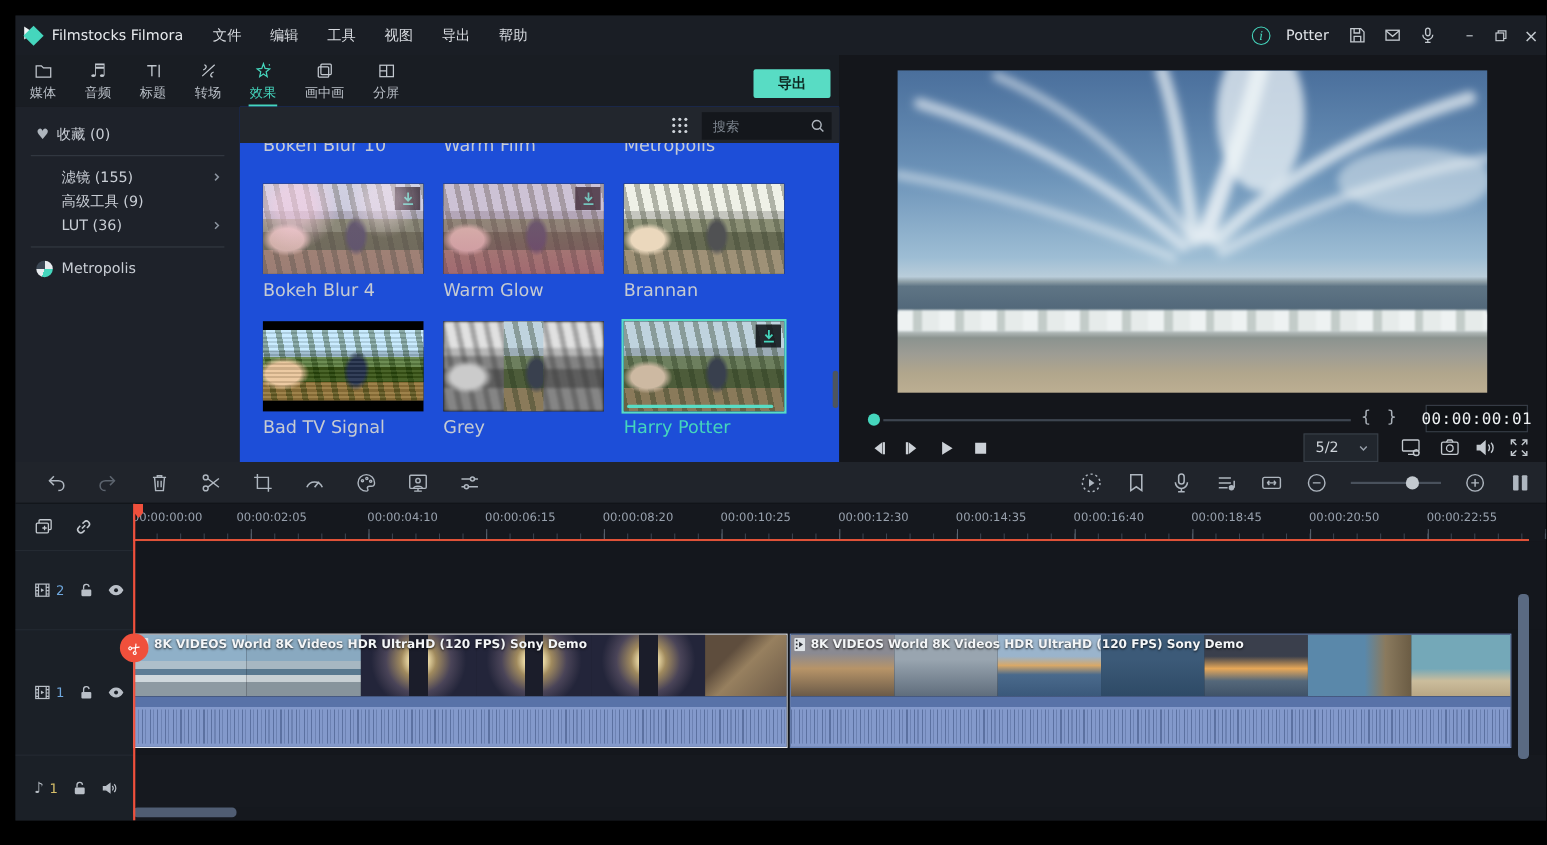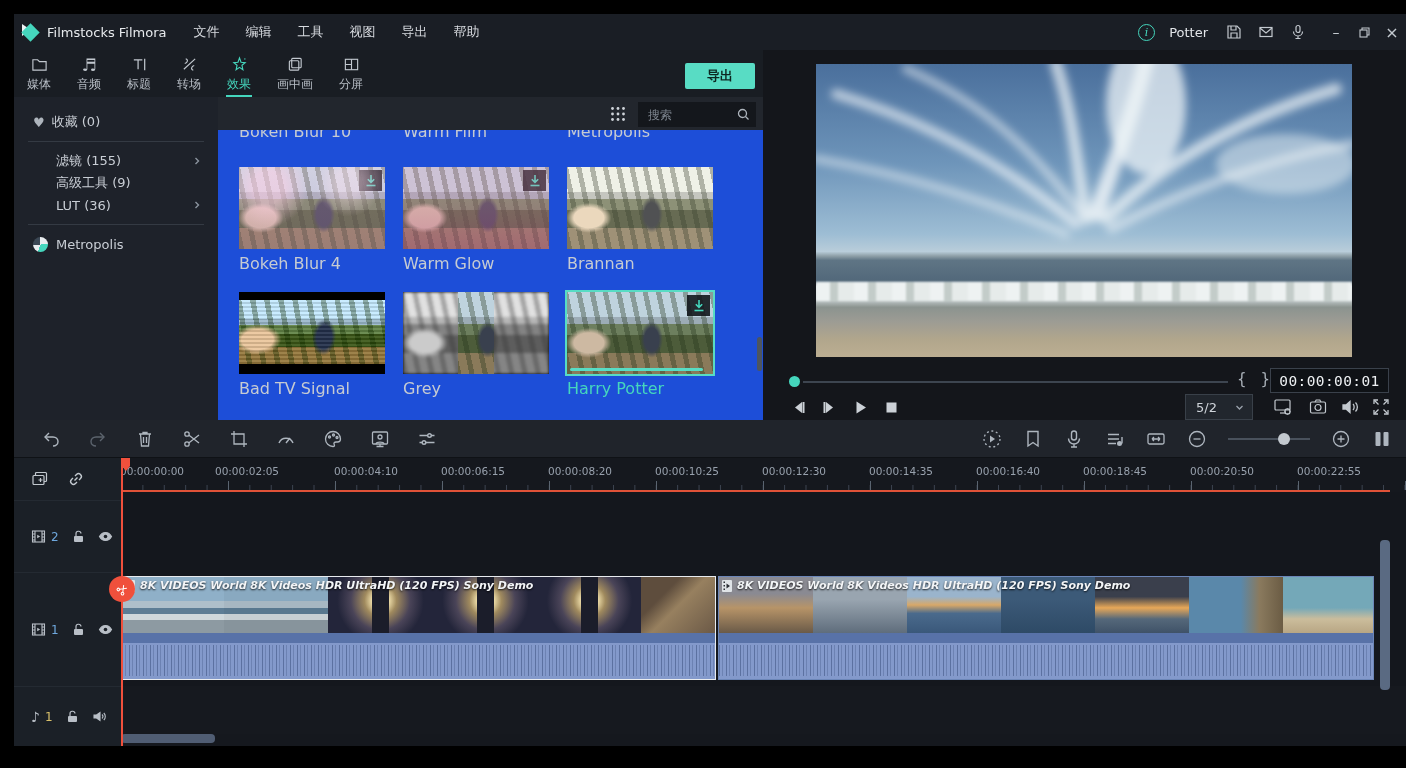--- a/index.html
+++ b/index.html
@@ -91,21 +91,21 @@
   
   .preview{position:absolute;left:749px;top:36px;width:643px;height:370px;background:#14161b;}
   .video-frame{position:absolute;left:53px;top:14px;width:536px;height:293px;overflow:hidden;background:
       linear-gradient(180deg,#4a6f9c 0%,#6e95ba 34%,#9dbdd4 58%,#b9cdda 64%,#8fa0a8 65.5%,#5f7585 67%,#52687a 74%,#dde4e6 76%,#cdd6d8 80%,#8b938f 83%,#9d9c94 88%,#b1a68c 94%,#bcae92 100%);}
   .wave-foam{position:absolute;left:0;top:74.5%;width:100%;height:6.5%;background:repeating-linear-gradient(90deg,#eef2f2 0 14px,#c3ccc9 14px 22px,#e6ebea 22px 38px);filter:blur(1px);}
   .clouds{position:absolute;left:0;top:0;width:100%;height:70%;}
   .seek-row{position:absolute;left:0;top:318px;width:100%;height:26px;}
   .seek-dot{position:absolute;left:26px;top:8px;width:11px;height:11px;border-radius:50%;background:#45d6bd;}
   .seek-line{position:absolute;left:40px;top:12.5px;width:425px;height:2px;background:#3d4550;}
   .mark-braces{position:absolute;left:474px;top:2px;width:46px;color:#aab1b9;font-size:15px;display:flex;gap:14px;}
-  .timecode{position:absolute;right:17px;top:0;width:119px;height:25px;background:#0f1216;border:1px solid #3a414b;color:#eef1f3;font-size:14.5px;display:flex;align-items:center;justify-content:center;letter-spacing:.4px;font-family:"DejaVu Sans Mono","Liberation Mono",monospace;}
+  .timecode{position:absolute;right:17px;top:0;width:93px;height:25px;background:#0f1216;border:1px solid #3a414b;color:#eef1f3;font-size:14.5px;display:flex;align-items:center;justify-content:center;letter-spacing:.4px;font-family:"DejaVu Sans Mono","Liberation Mono",monospace;}
   .ctrl-row{position:absolute;left:0;top:344px;width:100%;height:26px;color:#ccd1d7;}
   .transport{position:absolute;left:28px;top:0;display:flex;gap:16px;align-items:center;height:26px;}
   .transport svg{width:15px;height:15px;display:block;}
   .ratio-box{position:absolute;left:422px;top:0;width:68px;height:26px;background:#21262d;border:1px solid #394049;display:flex;align-items:center;color:#cfd4da;font-size:13px;padding-left:10px;}
   .ratio-chev{margin-left:auto;margin-right:8px;width:9px;height:9px;color:#9aa2ac;}
   .ratio-chev svg{width:9px;height:9px;display:block;}
   .pv-ic{position:absolute;top:3px;width:20px;height:20px;color:#c3c9cf;}
   .pv-ic svg{width:100%;height:100%;display:block;}
 
   
@@ -138,21 +138,21 @@
   .row-video2{position:absolute;left:0;right:0;top:34px;height:80px;background:#14171d;}
   .row-video1{position:absolute;left:0;right:0;top:114px;height:114px;background:#14171d;}
   .row-audio{position:absolute;left:0;right:0;top:228px;height:48px;background:#16191f;}
   .clip{position:absolute;top:4px;height:104px;}
   .clip1{left:0;width:595px;border:1px solid #e8ebef;}
   .clip2{left:597px;width:656px;border:1px solid #6c86b8;}
   .clip .films{position:absolute;left:0;top:0;right:0;height:56px;display:flex;overflow:hidden;}
   .clip .seg{height:100%;flex-shrink:0;}
   .clip .wave{position:absolute;left:0;right:0;top:56px;bottom:0;background:linear-gradient(180deg,#5872a8 0 22%,#8399cb 22% 100%);}
   .clip .wave::after{content:"";position:absolute;left:0;right:0;top:26%;bottom:6%;background:repeating-linear-gradient(90deg,rgba(28,48,92,.38) 0 1px,rgba(0,0,0,0) 1px 3px,rgba(28,48,92,.22) 3px 4px,rgba(0,0,0,0) 4px 7px);}
-  .clip-label{position:absolute;left:3px;top:2px;display:flex;align-items:center;gap:5px;color:#f3f5f7;font-size:11px;font-weight:bold;text-shadow:0 1px 2px rgba(0,0,0,.85);white-space:nowrap;z-index:3;font-style:italic;}
+  .clip-label{position:absolute;left:3px;top:2px;display:flex;align-items:center;gap:5px;color:#f3f5f7;font-size:11px;font-weight:bold;text-shadow:0 1px 2px rgba(0,0,0,.85);white-space:nowrap;z-index:3;}
   .clip-label svg{width:10px;height:12px;color:#e4e7ea;}
   .seg-beach{background:linear-gradient(180deg,#8fb0c8 0 42%,#aebfca 42% 55%,#5d7d95 55% 66%,#cfd8dc 66% 76%,#8d9aa2 76% 100%);}
   .seg-bigben{background:
      linear-gradient(90deg,rgba(0,0,0,0) 42%,#1b1d2a 42% 58%,rgba(0,0,0,0) 58%),
      radial-gradient(circle at 50% 42%,#ead9a5 0 14%,#a08a5e 26%,#4a4458 48%,#23253a 70%),#1f2133;}
   .seg-wolf{background:linear-gradient(135deg,#5e4d3d 0 30%,#97805f 50%,#6a5846 100%);}
   .seg-fog{background:linear-gradient(180deg,#99a5b0 0 40%,#5f6d7c 100%);}
   .seg-sunsea{background:linear-gradient(180deg,#9ab4cc 0 35%,#d8a868 50%,#4a6a8c 65%,#3a587a 100%);}
   .seg-marina{background:linear-gradient(180deg,#3c5a78 0 40%,#2e4a66 100%),#2e4a66;}
   .seg-cloudsun{background:linear-gradient(180deg,#3a3f4c 0 35%,#e8a858 55%,#55687a 75%,#3f5268 100%);}

